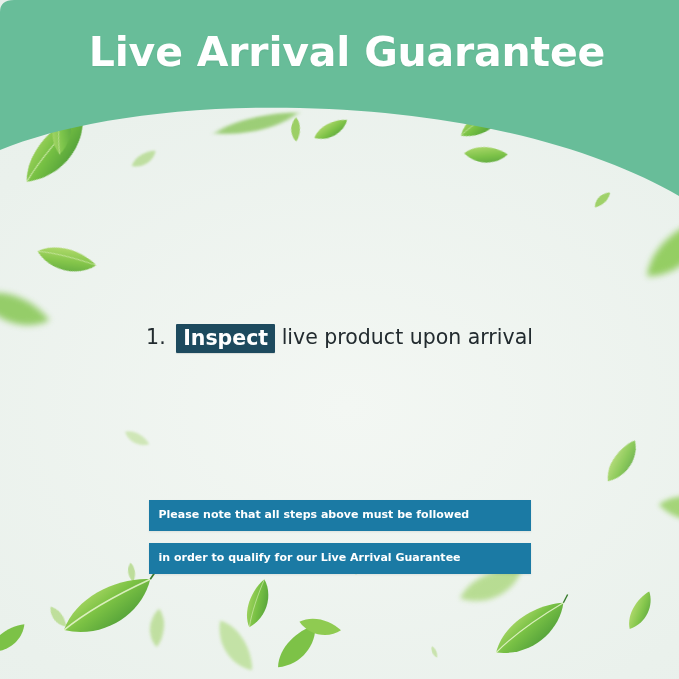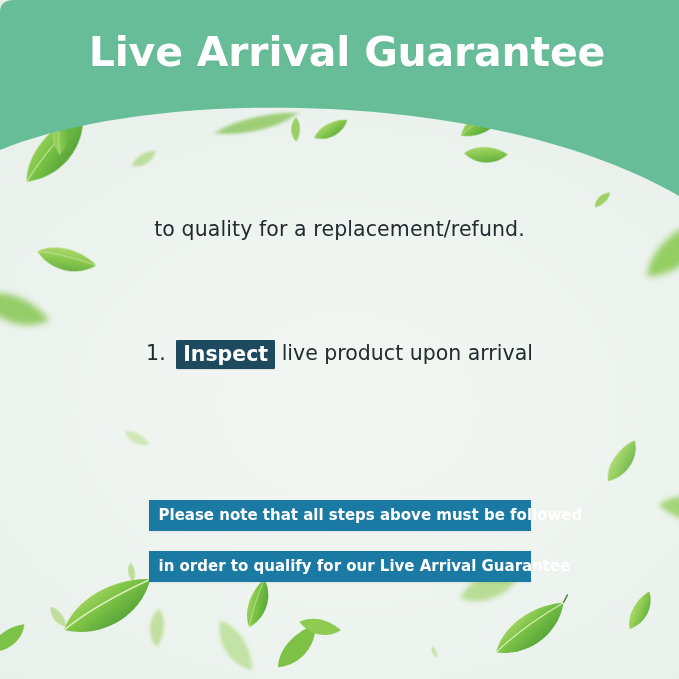--- a/index.html
+++ b/index.html
@@ -56,21 +56,21 @@
     color:#222b2f;
     font-size:20.5px;
     line-height:30px;
     font-weight:400;
     letter-spacing:.1px;
     font-family:"DejaVu Sans","Liberation Sans",sans-serif;
   }
   .intro .ln{display:block;white-space:nowrap;}
 
   .steps{
-    position:absolute;top:336px;left:0;width:615px;
+    position:absolute;top:320px;left:0;width:615px;
   }
   .step{
     width:679px;
     text-align:center;
     color:#222b2f;
     font-size:20.5px;
     line-height:34px;
     margin-bottom:22px;
     white-space:nowrap;
     font-family:"DejaVu Sans","Liberation Sans",sans-serif;
@@ -90,30 +90,30 @@
   }
 
   
   .notes{
     position:absolute;top:500px;left:50%;transform:translateX(-50%);
     width:382px;
   }
   .note-bar{
     background:#1b7aa4;
     color:#ffffff;
-    font-size:15px;
+    font-size:11px;
     font-weight:700;
     line-height:22px;
     padding:4px 10px 5px 10px;
     text-align:left;
     white-space:nowrap;
     font-family:"DejaVu Sans","Liberation Sans",sans-serif;
     box-shadow:0 1px 2px rgba(0,0,0,.08);
   }
-  .note-bar + .note-bar{margin-top:20px;}
+  .note-bar + .note-bar{margin-top:12px;}
 </style>
 </head>
 <body>
 
 <div id="stage">
 
   <div class="leaf-layer">
 
     <div class="leaf" style="left:14px;top:132px;transform:rotate(-36deg) scale(1.05);filter:blur(0.2px)">
       <svg width="86" height="40" viewBox="0 0 86 40">
@@ -398,21 +398,20 @@
                C600 150 470 112 300 108
                C170 105 64 124 0 150 Z" fill="#68bd99"></path>
     </svg>
   </div>
 
   <div class="banner-title">Live Arrival Guarantee</div>
 
   <div class="content">
 
     <div class="intro">
-      <span class="ln">to quality for a replacement/refund.</span>
     </div>
 
     <div class="steps">
 
       <div class="step">
         <span class="num">1.</span>
         <span class="hl">Inspect</span>
         <span>live product upon arrival</span>
       </div>
 

